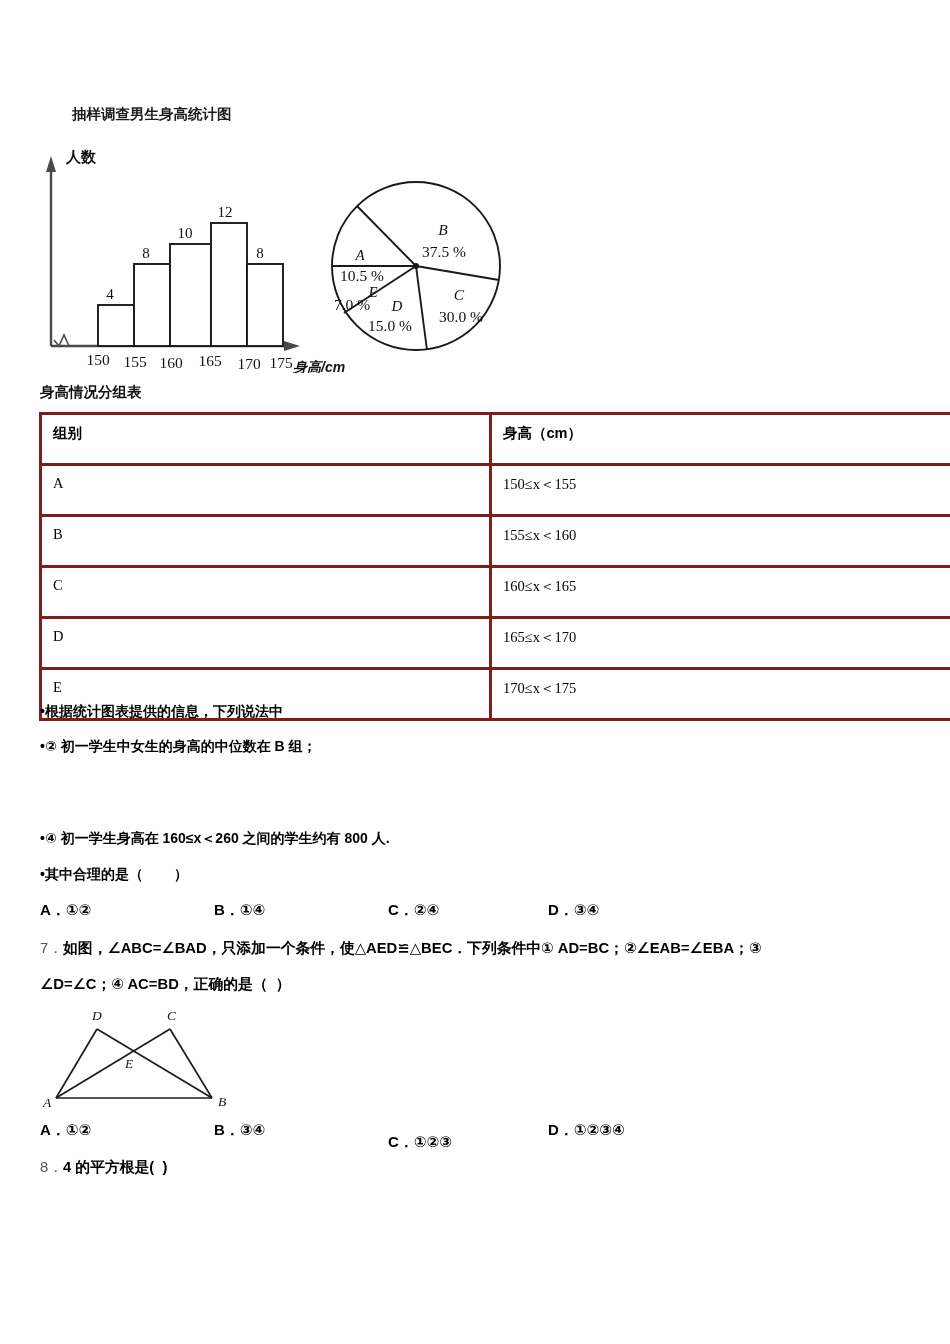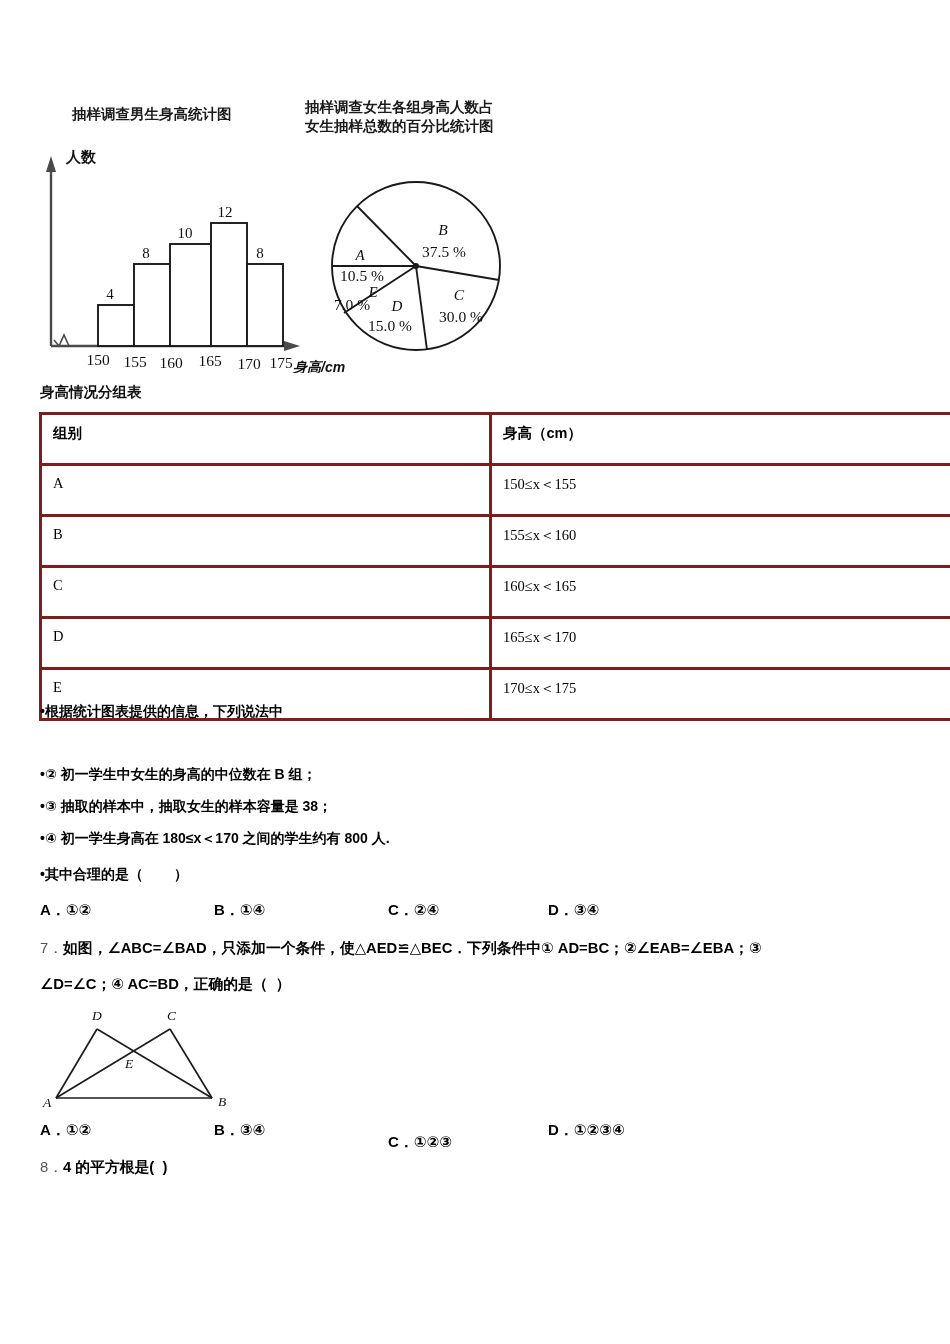--- a/index.html
+++ b/index.html
@@ -120,22 +120,20 @@
 </style>
 </head>
 <body>
 
 <div class="page">
 
   <div class="figure-area">
 
     <div class="chart-title" id="title-bar">抽样调查男生身高统计图</div>
 
-    <div class="chart-title" id="title-pie">抽样调查女生各组身高人数占
-女生抽样总数的百分比统计图</div>
 
     <svg class="svg-abs" width="950" height="285">
 
       <g stroke="#4a4a4a" stroke-width="2.4" fill="none">
         <line x1="51" y1="258" x2="51" y2="80"></line>
       </g>
       <polygon points="51,68 46,84 56,84" fill="#4a4a4a"></polygon>
 
       <g stroke="#4a4a4a" stroke-width="2.4" fill="none">
         <line x1="51" y1="258" x2="288" y2="258"></line>
@@ -239,25 +237,24 @@
       <tr>
         <td class="c1">E</td>
         <td class="c2">170≤x＜175</td>
       </tr>
     </tbody>
   </table>
 
   <div class="bullet-line" style="top:703px;">•根据统计图表提供的信息，下列说法中</div>
 
 
-  <div class="bullet-line" style="top:766px;">•② 初一学生中女生的身高的中位数在 B 组；</div>
-
-  <div class="bullet-line" style="top:798px;">•③ 抽取的样本中，抽取女生的样本容量是 38；</div>
-
-  <div class="bullet-line" style="top:830px;">•④ 初一学生身高在 180≤x＜170 之间的学生约有 800 人.</div>
+  <div class="bullet-line" style="top:738px;">•② 初一学生中女生的身高的中位数在 B 组；</div>
+
+
+  <div class="bullet-line" style="top:830px;">•④ 初一学生身高在 160≤x＜260 之间的学生约有 800 人.</div>
 
   <div class="bullet-line" style="top:866px;">•其中合理的是（        ）</div>
 
   <div class="opt-row" style="top:901px;">
     <span class="opt" style="left:40px;"><span>A．</span><span>①②</span></span>
     <span class="opt" style="left:214px;"><span>B．</span><span>①④</span></span>
     <span class="opt" style="left:388px;"><span>C．</span><span>②④</span></span>
     <span class="opt" style="left:548px;"><span>D．</span><span>③④</span></span>
   </div>
 

